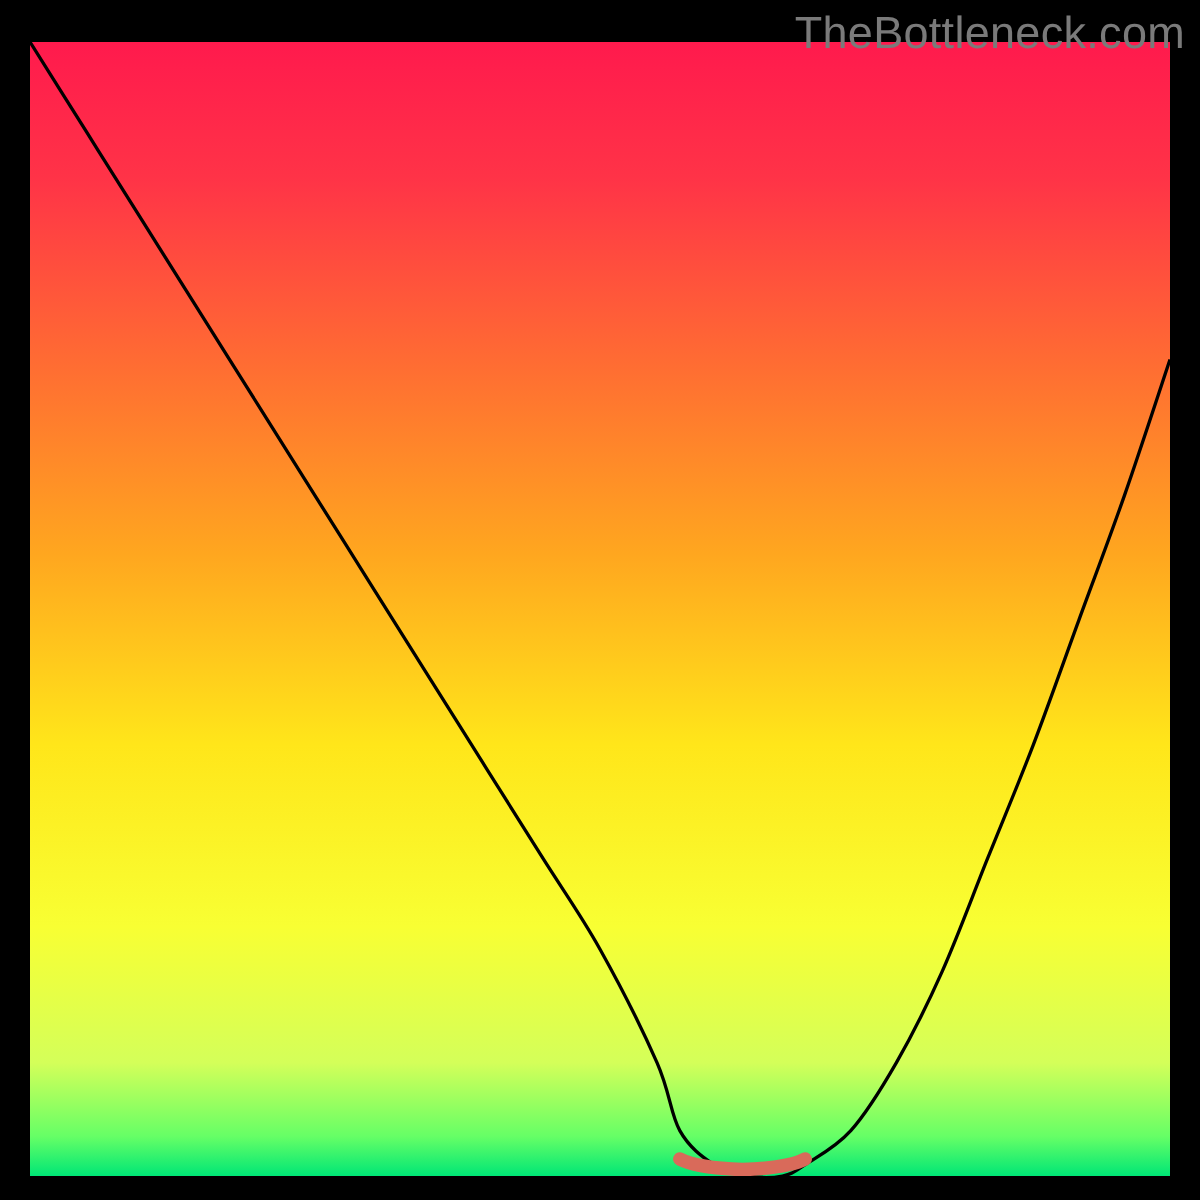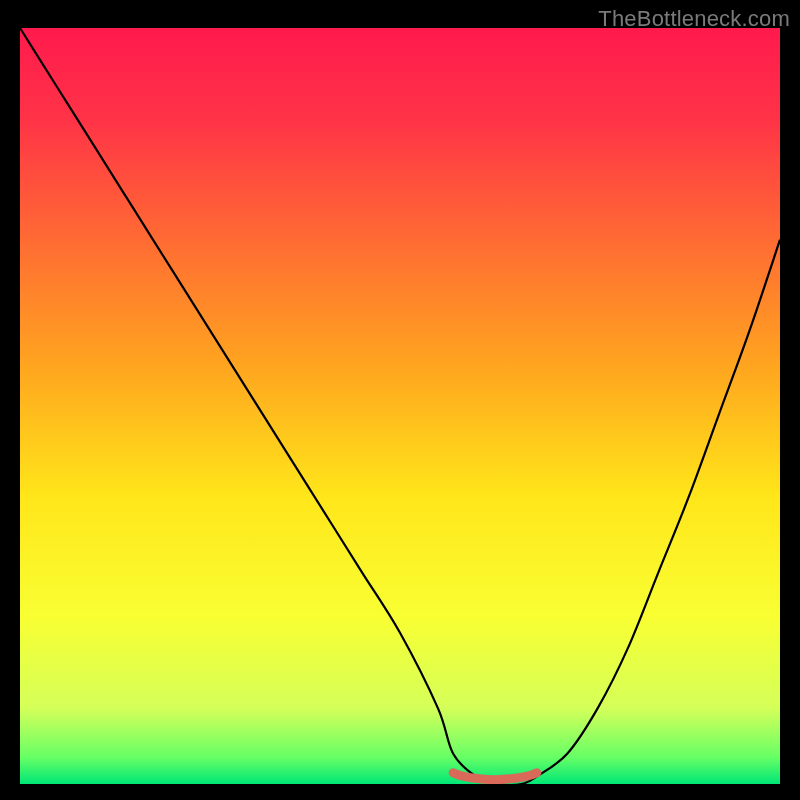--- a/index.html
+++ b/index.html
@@ -9,21 +9,21 @@
     height: 800px;
     background: #000;
     font-family: Arial, Helvetica, sans-serif;
     overflow: hidden;
   }
   .watermark {
     position: absolute;
     top: 6px;
     right: 10px;
     color: #7a7a7a;
-    font-size: 22px;
+    font-size: 30px;
     font-weight: 400;
     z-index: 10;
     letter-spacing: 0.2px;
   }
   .frame {
     position: absolute;
     left: 20px;
     top: 28px;
     width: 760px;
     height: 756px;

